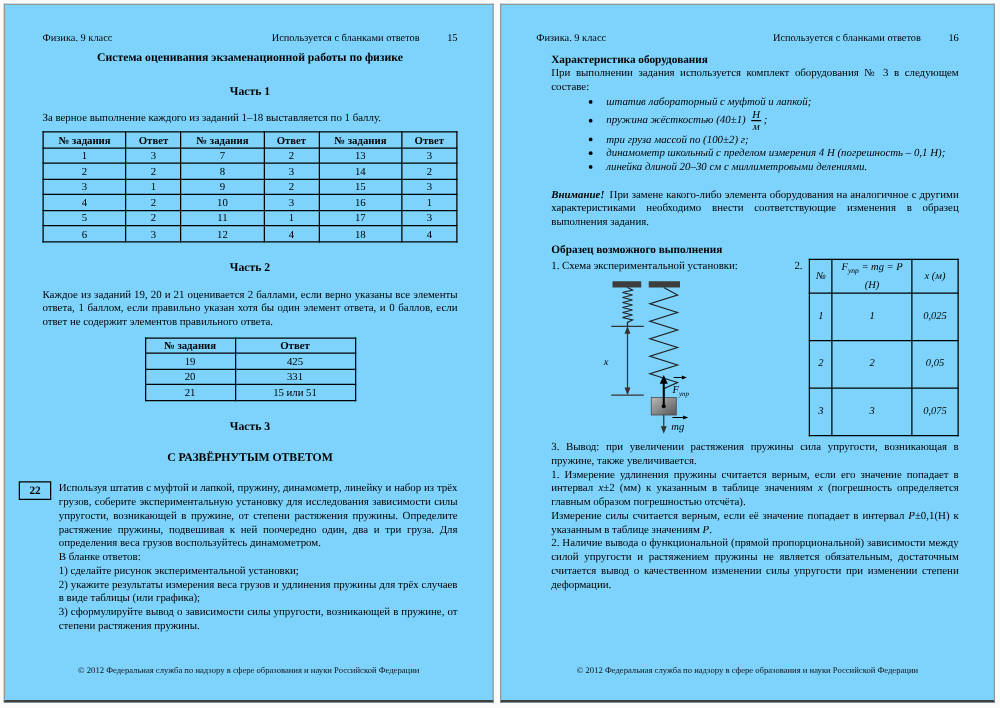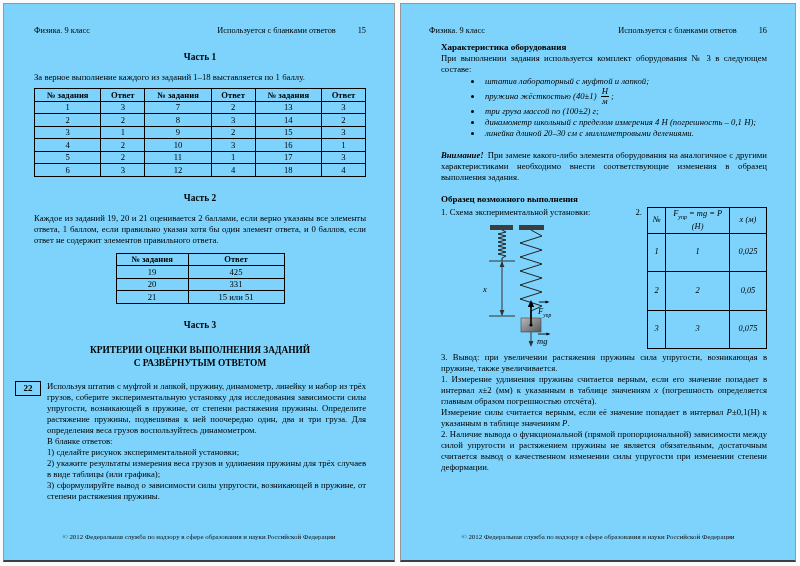--- a/index.html
+++ b/index.html
@@ -77,20 +77,21 @@
 
 <div class="page page-1">
   <div class="hdr">
     <span>Физика. 9 класс</span>
     <span class="hdr-right">
       <span>Используется с бланками ответов</span>
       <span>15</span>
     </span>
   </div>
 
+  <div class="doc-title">Система оценивания экзаменационной работы по физике</div>
 
   <div class="part-h">Часть 1</div>
   <p class="body">За верное выполнение каждого из заданий 1–18 выставляется по 1 баллу.</p>
 
   <table class="tbl-answers">
     <thead>
       <tr>
         <th>№ задания</th>
         <th>Ответ</th>
         <th>№ задания</th>
@@ -172,21 +173,20 @@
         </tr>
         <tr>
           <td>21</td>
           <td>15 или 51</td>
         </tr>
       </tbody>
   </table>
 
   <div class="part-h">Часть 3</div>
   <div class="criteria">
-    <div>КРИТЕРИИ ОЦЕНКИ ВЫПОЛНЕНИЯ ЗАДАНИЙ</div>
     <div>С РАЗВЁРНУТЫМ ОТВЕТОМ</div>
   </div>
 
   <div class="task">
     <div class="task-num">22</div>
     <p class="body">Используя штатив с муфтой и лапкой, пружину, динамометр, линейку и набор из трёх грузов, соберите экспериментальную установку для исследования зависимости силы упругости, возникающей в пружине, от степени растяжения пружины. Определите растяжение пружины, подвешивая к ней поочередно один, два и три груза. Для определения веса грузов воспользуйтесь динамометром.</p>
     <p class="body">В бланке ответов:</p>
     <p class="body">1) сделайте рисунок экспериментальной установки;</p>
     <p class="body">2) укажите результаты измерения веса грузов и удлинения пружины для трёх случаев в виде таблицы (или графика);</p>
     <p class="body">3) сформулируйте вывод о зависимости силы упругости, возникающей в пружине, от степени растяжения пружины.</p>

